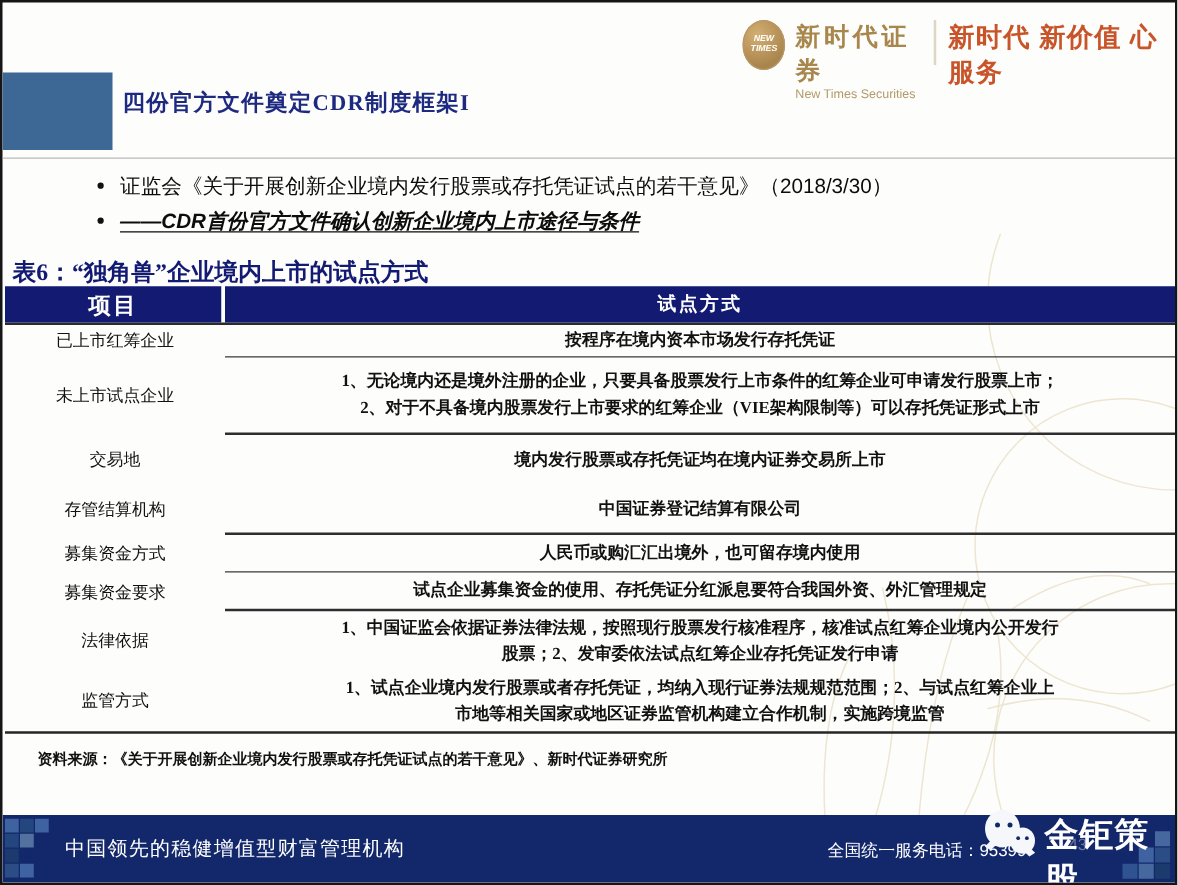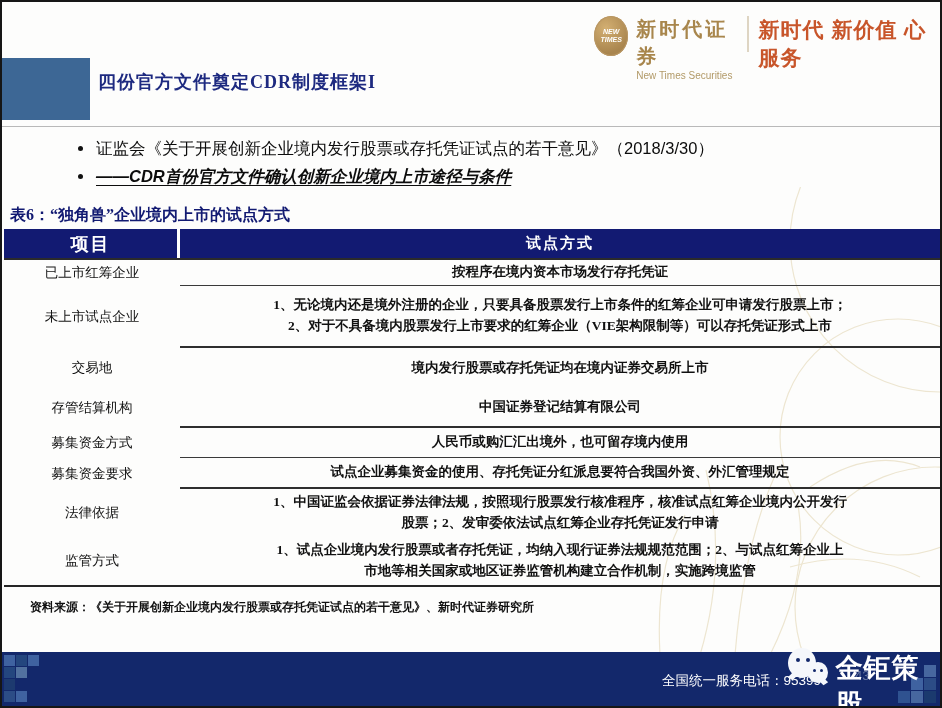--- a/index.html
+++ b/index.html
@@ -31,21 +31,21 @@
   
   .bullets { position:absolute; left:76px; top:136px; width:830px;
         font-family:Liberation Sans, sans-serif; }
   .bullet { display:flex; margin-bottom:6px; }
   .bullet-dot { width:5px; height:5px; border-radius:50%; background:#111; margin:8px 13px 0 0; flex:none; }
   .bullet-text { font-size:16.5px; color:#0c0c0c; }
   .bullet-text.em { font-weight:bold; font-style:italic; text-decoration:underline;
         text-underline-offset:3px; }
 
   
-  .table-caption { position:absolute; left:8px; top:203px; font-size:16px; font-weight:bold; color:#121a72; }
+  .table-caption { position:absolute; left:8px; top:203px; font-size:19px; font-weight:bold; color:#121a72; }
   .cdr-table { position:absolute; left:2px; top:227px; width:936px; border-bottom:2.5px solid #262626; }
   .thead { display:flex; height:31px; border-bottom:2px solid #2b2b2b; background:#fff; }
   .th-left { width:173px; margin-right:3px; background:#121a72; color:#fff; font-weight:bold;
         font-size:18px; display:flex; align-items:center; justify-content:center; letter-spacing:2px; }
   .th-right { flex:1; background:#121a72; color:#fff; font-weight:bold; font-size:15px;
         display:flex; align-items:center; justify-content:center; letter-spacing:2px; }
   .trow { display:flex; }
   .cell-label { width:176px; display:flex; align-items:center; justify-content:center;
         font-size:13.5px; color:#111; text-align:center; }
   .cell-content { flex:1; display:flex; align-items:center; justify-content:center;
@@ -175,20 +175,21 @@
       <div class="cell-label">监管方式</div>
       <div class="cell-content">1、试点企业境内发行股票或者存托凭证，均纳入现行证券法规规范范围；2、与试点红筹企业上
 市地等相关国家或地区证券监管机构建立合作机制，实施跨境监管</div>
     </div>
   </div>
 
   <div class="source-note">资料来源：《关于开展创新企业境内发行股票或存托凭证试点的若干意见》、新时代证券研究所</div>
 
   <div class="footer">
     <div class="mosaic-left"></div>
+    <div class="footer-tagline">中国领先的稳健增值型财富管理机构</div>
     <div class="footer-hotline">全国统一服务电话：95399</div>
     <div class="footer-page">43</div>
     <div class="wechat">
       <div class="bub bub-big">
         <span class="eye l"></span>
         <span class="eye r"></span>
         <span class="tail"></span>
       </div>
       <div class="bub bub-small">
         <span class="eye l"></span>

